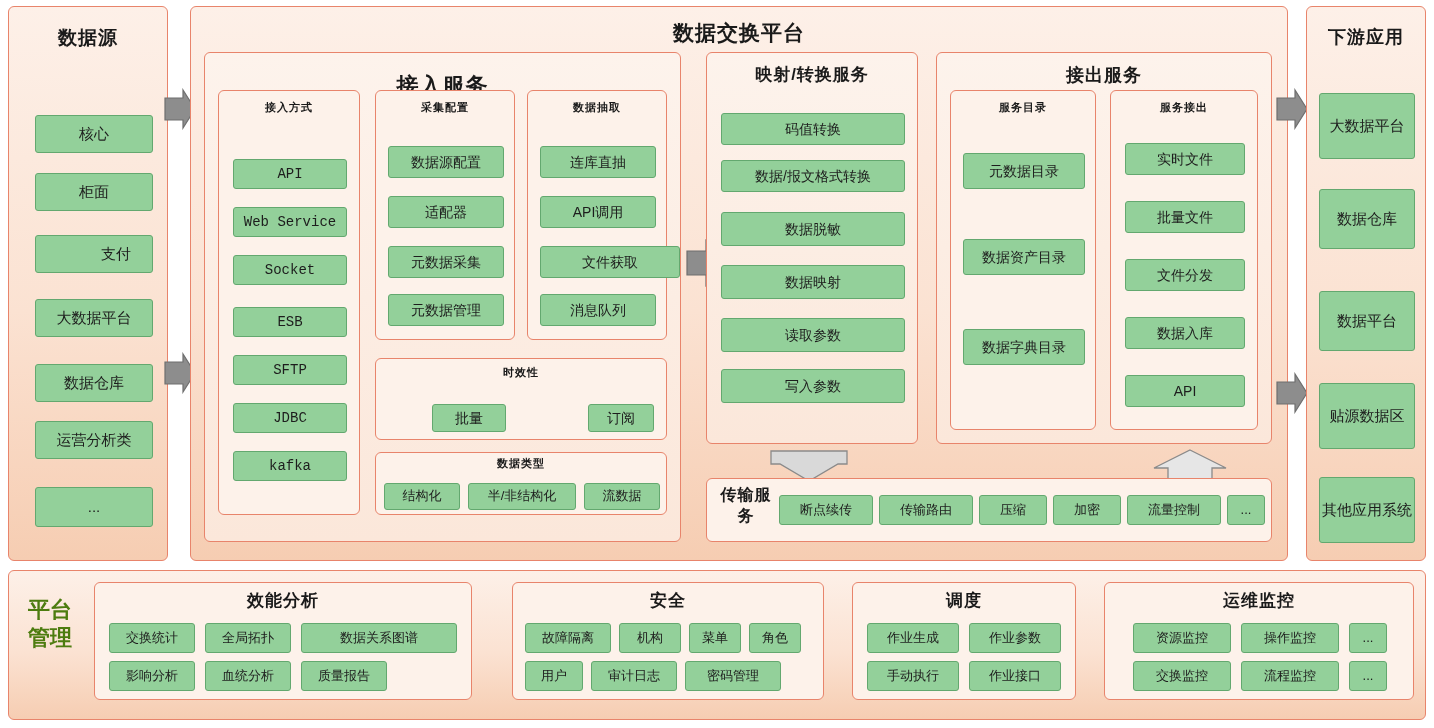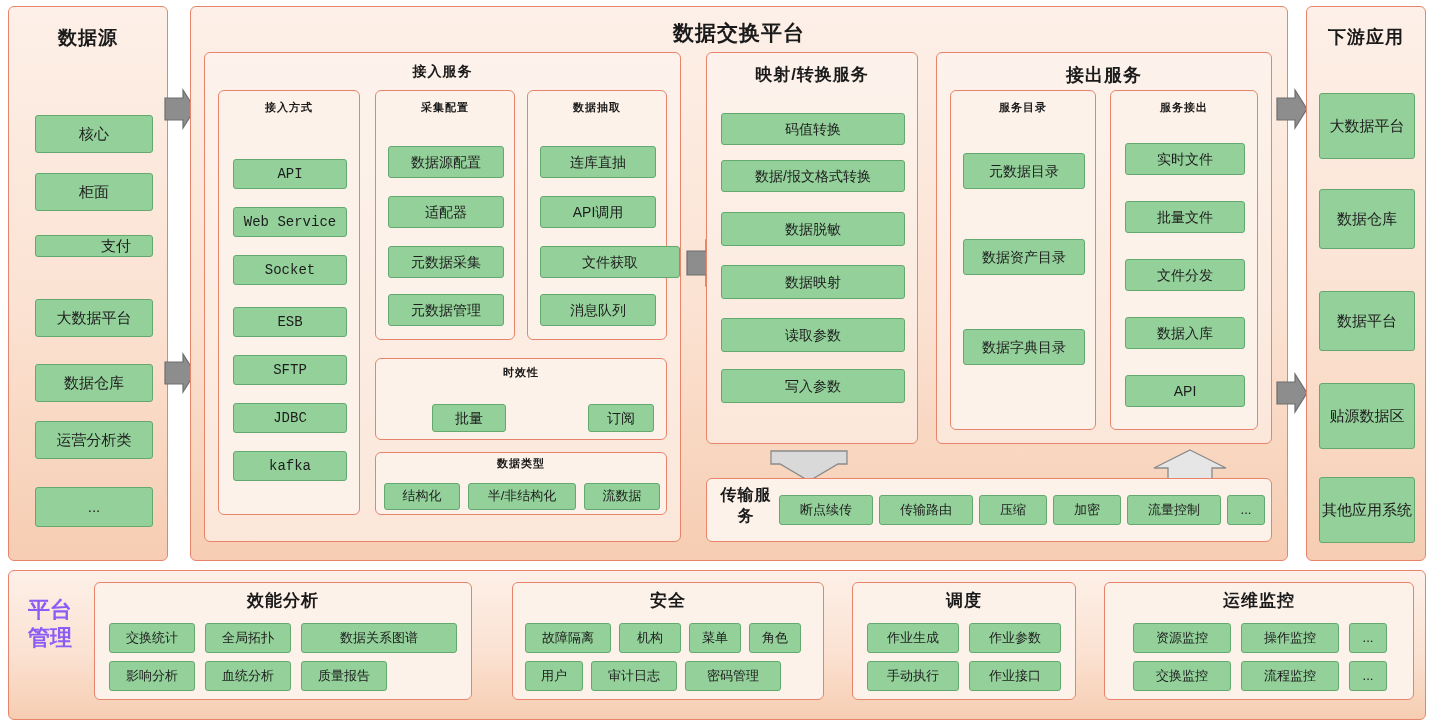--- a/index.html
+++ b/index.html
@@ -54,33 +54,33 @@
     position:absolute;
   }
   .arrow svg{display:block;}
 
   
   .mgmt-label{
     position:absolute;
     font-size:22px;font-weight:700;
     text-align:center;
     line-height:1.25;
-    color:#8b5cf6;
+    color:#4d7c0f;
   }
 </style>
 </head>
 <body>
 
 <div class="canvas">
 
   <div class="panel" style="left:8px;top:6px;width:160px;height:555px;">
     <div class="ttl" style="margin-top:18px;">数据源</div>
     <div class="gbox big" style="position:absolute;left:26px;top:108px;width:118px;height:38px;">核心</div>
     <div class="gbox big" style="position:absolute;left:26px;top:166px;width:118px;height:38px;">柜面</div>
-    <div class="gbox big" style="position:absolute;left:26px;top:228px;width:118px;height:22px;padding-left:44px;">支付</div>
+    <div class="gbox big" style="position:absolute;left:26px;top:228px;width:118px;height:38px;padding-left:44px;">支付</div>
     <div class="gbox big" style="position:absolute;left:26px;top:292px;width:118px;height:38px;">大数据平台</div>
     <div class="gbox big" style="position:absolute;left:26px;top:357px;width:118px;height:38px;">数据仓库</div>
     <div class="gbox big" style="position:absolute;left:26px;top:414px;width:118px;height:38px;">运营分析类</div>
     <div class="gbox big" style="position:absolute;left:26px;top:480px;width:118px;height:40px;">...</div>
   </div>
 
   <div class="arrow" style="left:163px;top:88px;">
     <svg width="34" height="42" viewBox="0 0 34 42">
       <polygon points="2,10 20,10 20,2 32,21 20,40 20,32 2,32" fill="#8d8d8d" stroke="#6e6e6e" stroke-width="1.2"></polygon>
     </svg>
@@ -89,21 +89,21 @@
     <svg width="34" height="42" viewBox="0 0 34 42">
       <polygon points="2,10 20,10 20,2 32,21 20,40 20,32 2,32" fill="#8d8d8d" stroke="#6e6e6e" stroke-width="1.2"></polygon>
     </svg>
   </div>
 
   <div class="panel" style="left:190px;top:6px;width:1098px;height:555px;">
     <div class="ttl" style="margin-top:12px;font-size:21px;">数据交换平台</div>
   </div>
 
   <div class="panel light" style="left:204px;top:52px;width:477px;height:490px;">
-    <div class="ttl sm" style="margin-top:10px;font-size:14px;">接入服务</div>
+    <div class="ttl sm" style="margin-top:18px;font-size:22px;">接入服务</div>
   </div>
 
   <div class="panel plain" style="left:218px;top:90px;width:142px;height:425px;">
     <div class="ttl xs" style="margin-top:9px;">接入方式</div>
     <div class="gbox mono" style="position:absolute;left:14px;top:68px;width:114px;height:30px;">API</div>
     <div class="gbox mono" style="position:absolute;left:14px;top:116px;width:114px;height:30px;">Web Service</div>
     <div class="gbox mono" style="position:absolute;left:14px;top:164px;width:114px;height:30px;">Socket</div>
     <div class="gbox mono" style="position:absolute;left:14px;top:216px;width:114px;height:30px;">ESB</div>
     <div class="gbox mono" style="position:absolute;left:14px;top:264px;width:114px;height:30px;">SFTP</div>
     <div class="gbox mono" style="position:absolute;left:14px;top:312px;width:114px;height:30px;">JDBC</div>

